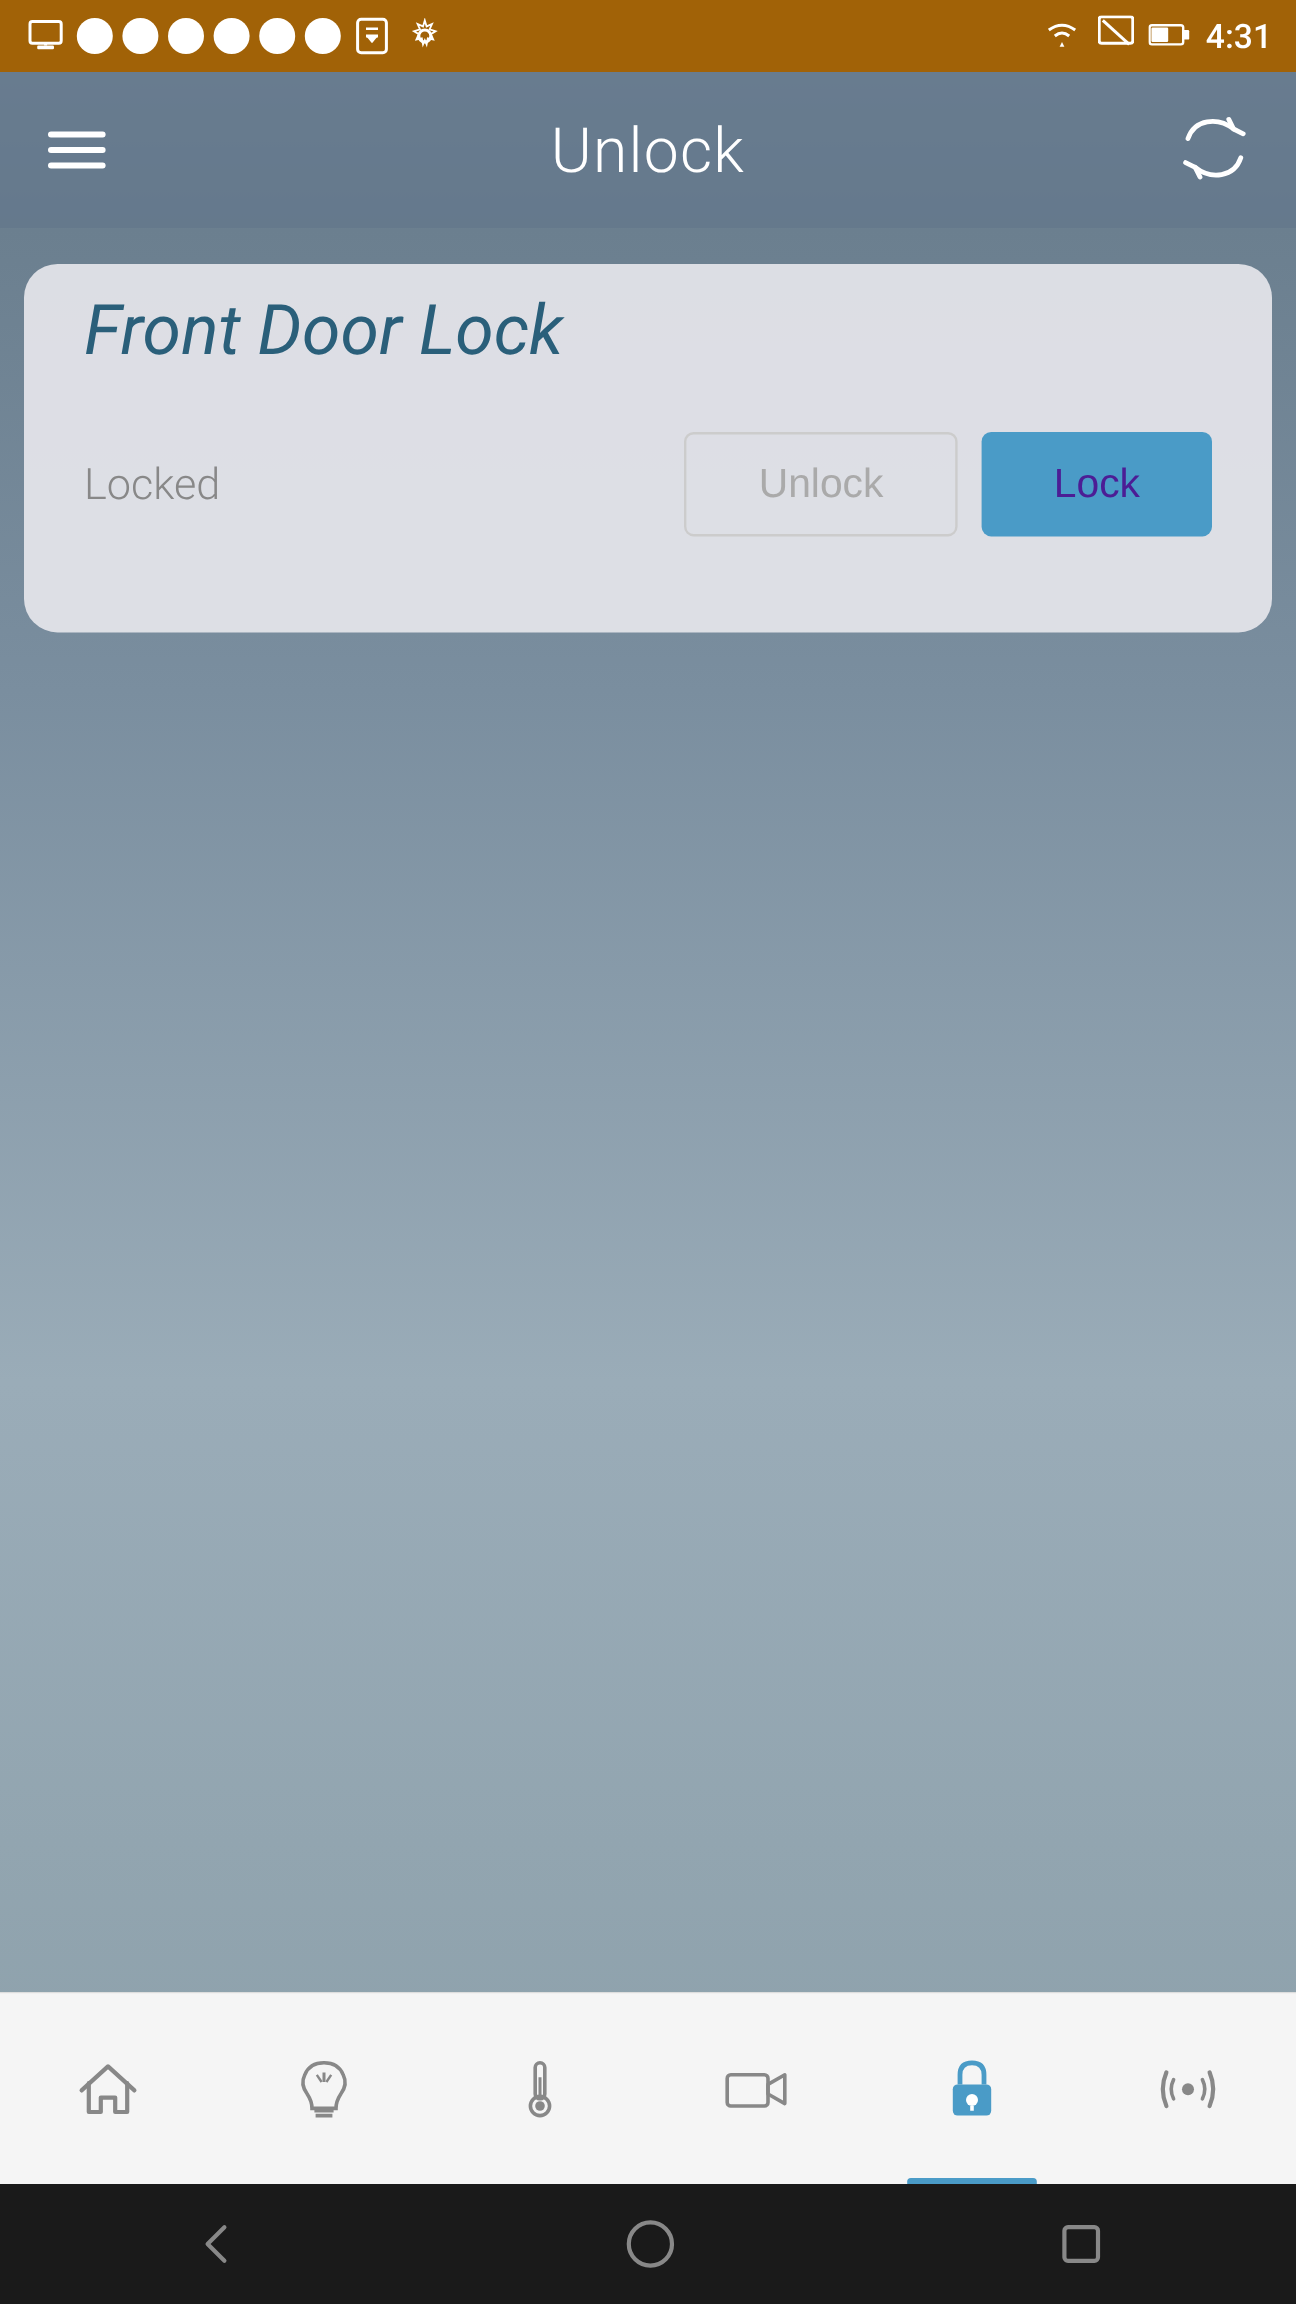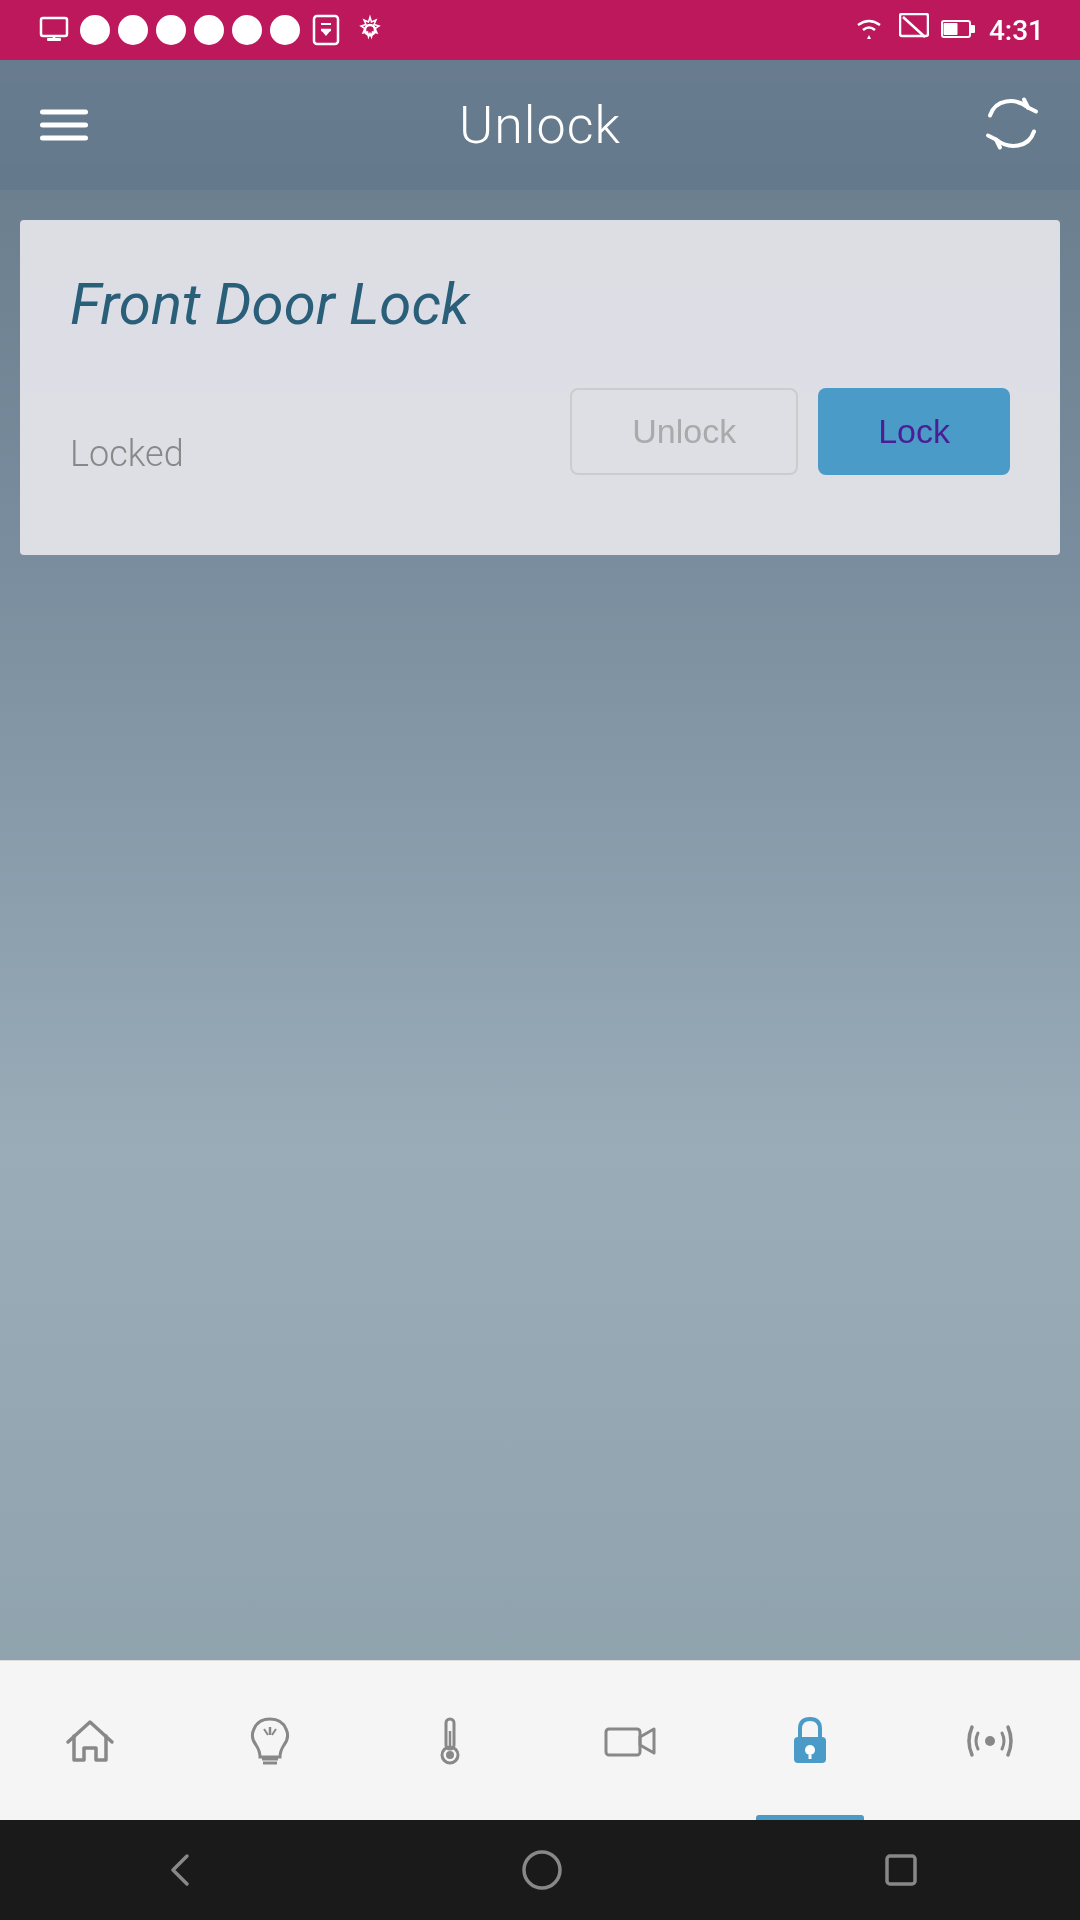--- a/index.html
+++ b/index.html
@@ -11,25 +11,25 @@
       font-family: 'Roboto', Arial, sans-serif;
       overflow: hidden;
       position: relative;
       background: #000;
     }
 
     
     .status-bar {
       width: 100%;
       height: 60px;
-      background: #be185d;
+      background: #a16207;
       display: flex;
       align-items: center;
       justify-content: space-between;
-      padding: 0 36px;
+      padding: 0 20px;
       position: relative;
       z-index: 10;
       gap: 41px;
     }
 
     .status-bar-left {
       display: flex;
       align-items: center;
       gap: 8px;
     }
@@ -127,37 +127,37 @@
       left: 0;
       right: 0;
       bottom: 220px;
       z-index: 3;
       padding: 30px 20px;
     }
 
     
     .lock-card {
       background: rgba(230, 230, 235, 0.92);
-      border-radius: 4px;
-      padding: 50px 50px 80px 50px;
+      border-radius: 28px;
+      padding: 22px 50px 80px 50px;
       width: 100%;
       position: relative;
     }
 
     .lock-name {
       color: #2a5f7a;
       font-size: 58px;
       font-weight: 400;
       margin-bottom: 50px;
       font-style: italic;
     }
 
     .lock-controls {
       display: flex;
-      align-items: flex-end;
+      align-items: center;
       justify-content: space-between;
     }
 
     .lock-status {
       color: #888;
       font-size: 36px;
       font-weight: 300;
     }
 
     .lock-buttons {

